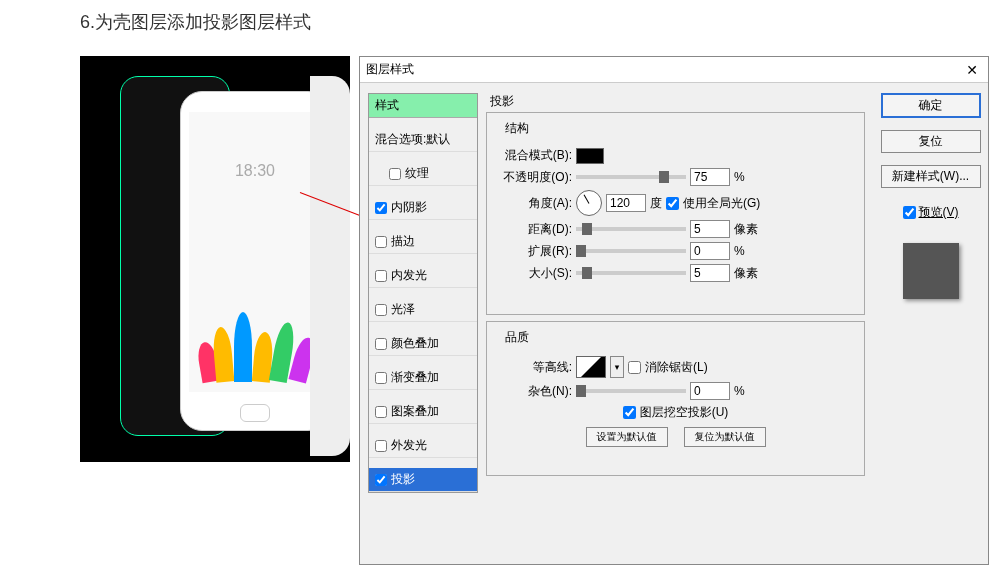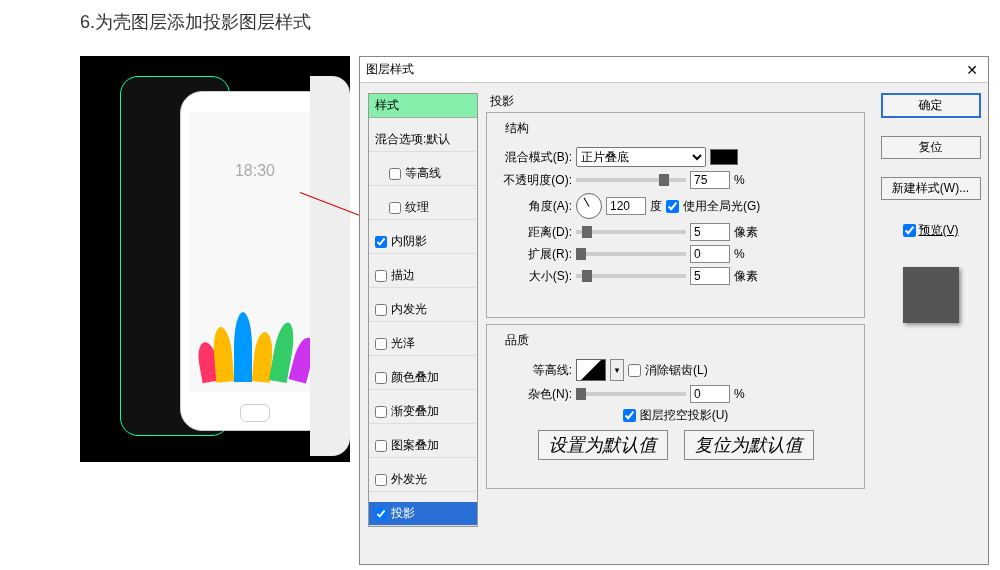--- a/index.html
+++ b/index.html
@@ -48,23 +48,23 @@
 .form-row .slider.s75::after { left: 75%; }
 .form-row .slider.s0::after { left: 0; }
 .form-row .slider.s5::after { left: 5%; }
 .form-row .num { width: 40px; height: 18px; font-size: 12px; border: 1px solid #888; text-align: left; padding: 0 3px; background: #fff; }
 .form-row .unit { width: 24px; }
 .angle-dial { width: 26px; height: 26px; border: 1px solid #666; border-radius: 50%; position: relative; background: #fff; }
 .angle-dial::after { content: ''; position: absolute; left: 50%; top: 50%; width: 10px; height: 1px; background: #000; transform-origin: left; transform: rotate(-120deg); }
 .contour-sw { width: 30px; height: 22px; border: 1px solid #666; background: linear-gradient(135deg, #fff 48%, #000 52%); }
 .dropdown-arrow { width: 14px; height: 22px; border: 1px solid #888; background: #eee; font-size: 9px; display: flex; align-items: center; justify-content: center; }
 .btn-row { display: flex; gap: 16px; justify-content: center; margin-top: 6px; }
-.btn { font-size: 18px; padding: 2px 10px; background: #f4f4f4; border: 1px solid #888; font-style: italic; }
-
-.right-panel { width: 115px; padding: 10px 8px; display: flex; flex-direction: column; gap: 18px; align-items: center; }
+.btn { font-size: 10px; padding: 2px 10px; background: #f4f4f4; border: 1px solid #888; }
+
+.right-panel { width: 115px; padding: 10px 8px; display: flex; flex-direction: column; gap: 12px; align-items: center; }
 .rbtn { width: 100px; font-size: 12px; padding: 2px 0; background: #f4f4f4; border: 1px solid #888; text-align: center; }
 .rbtn.primary { border: 2px solid #2a6fd6; }
 .preview-chk { font-size: 12px; display: flex; align-items: center; gap: 3px; margin-top: 4px; }
 .preview-box { width: 56px; height: 56px; background: #555; margin-top: 10px; box-shadow: 2px 2px 4px rgba(0,0,0,.4); }
 .ul { text-decoration: underline; }
 </style>
 </head>
 <body>
 
 <div class="page-title">6.为壳图层添加投影图层样式</div>
@@ -94,24 +94,20 @@
     <span>图层样式</span>
     <span class="titlebar-close">✕</span>
   </div>
   <div class="dialog-body">
     <div class="styles-panel">
       <div class="hdr">样式</div>
       <div class="row">混合选项:默认</div>
       <div id="style-rows">
           <div class="row sub">
             <input type="checkbox" style="">
-            <span>等高线</span>
-          </div>
-          <div class="row sub">
-            <input type="checkbox" style="">
             <span>纹理</span>
           </div>
           <div class="row">
             <input type="checkbox" checked="" style="">
             <span>内阴影</span>
           </div>
           <div class="row">
             <input type="checkbox" style="">
             <span>描边</span>
           </div>
@@ -145,21 +141,20 @@
           </div>
         </div>
     </div>
 
     <div class="main-panel">
       <div class="tab-label">投影</div>
       <div class="fieldset">
         <div class="fieldset-title">结构</div>
         <div class="form-row">
           <span class="lbl">混合模式(B):</span>
-          <select><option>正片叠底</option></select>
           <span class="swatch"></span>
         </div>
         <div class="form-row">
           <span class="lbl">不透明度(O):</span>
           <span class="slider s75"></span>
           <input class="num" value="75" style="">
           <span class="unit">%</span>
         </div>
         <div class="form-row">
           <span class="lbl">角度(A):</span>

